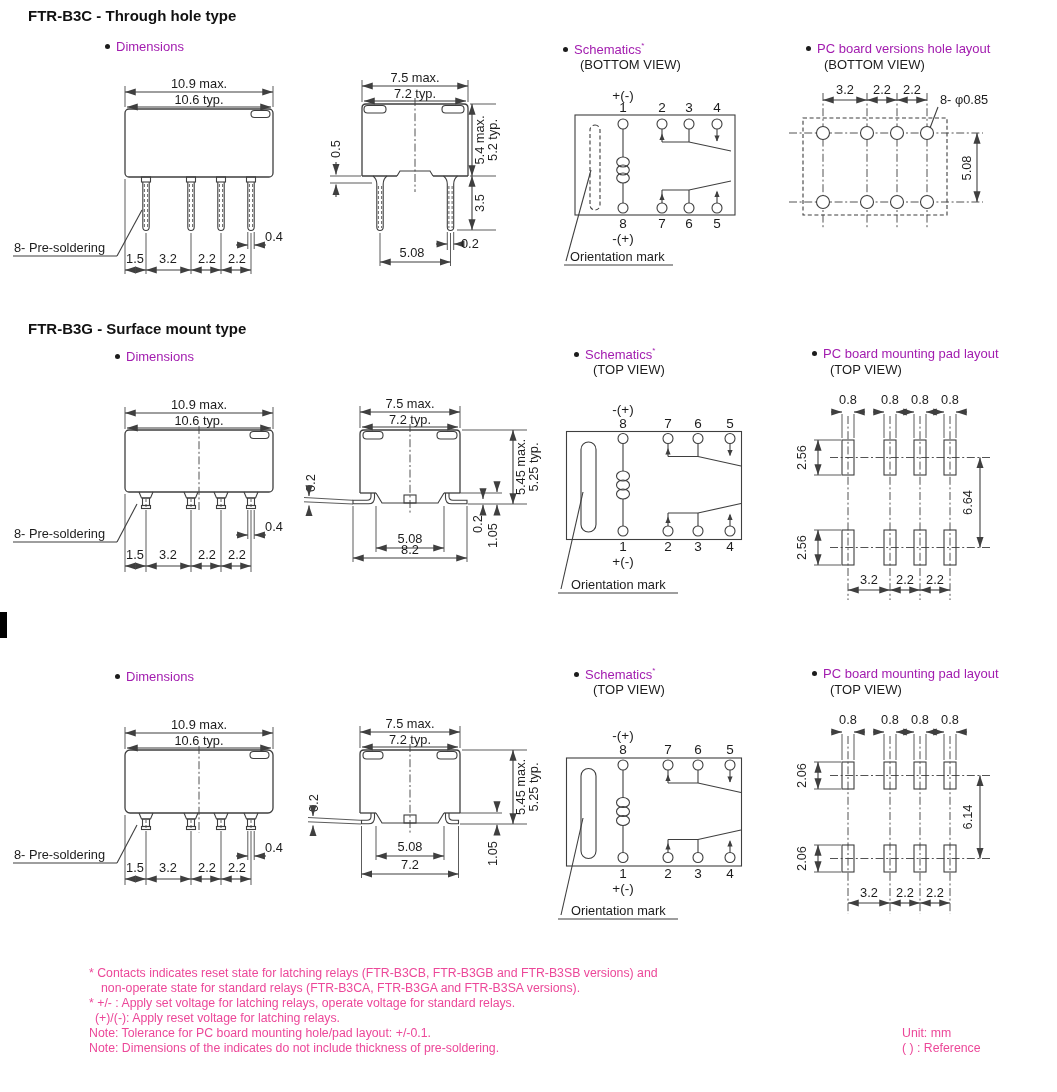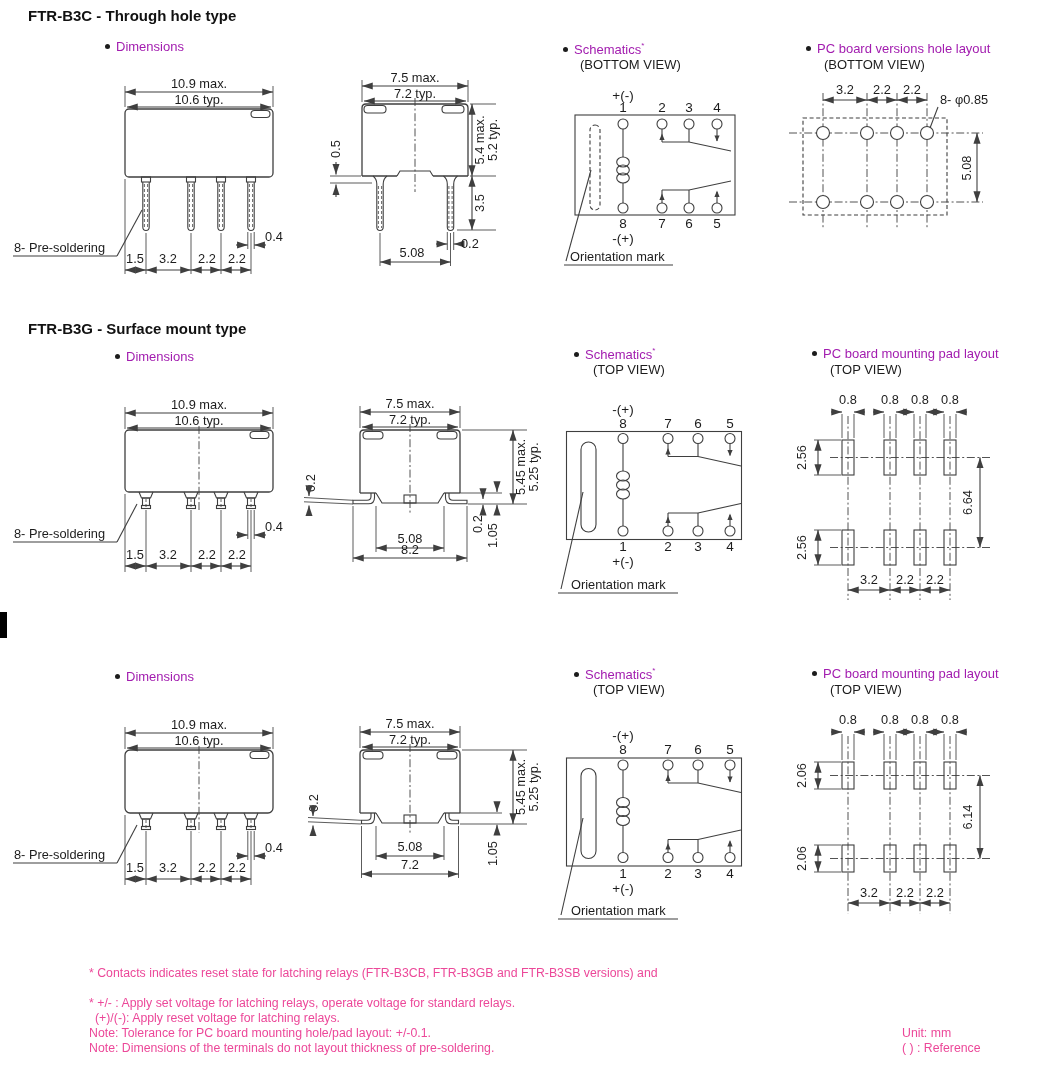--- a/index.html
+++ b/index.html
@@ -653,20 +653,21 @@
 
 <div class="ov lbl" style="left:115px;top:669px;"><span class="dot"></span><span>Dimensions</span></div>
 <div class="ov lbl" style="left:574px;top:666px;"><span class="dot"></span><span>Schematics</span><sup class="mk">*</sup></div>
 <div class="ov view" style="left:593px;top:682px;">(TOP VIEW)</div>
 <div class="ov lbl" style="left:812px;top:666px;"><span class="dot"></span><span>PC board mounting pad layout</span></div>
 <div class="ov view" style="left:830px;top:682px;">(TOP VIEW)</div>
 
 <div class="mark"></div>
 
 <div class="ov note" style="left:89px;top:966px;">* Contacts indicates reset state for latching relays (FTR-B3CB, FTR-B3GB and FTR-B3SB versions) and</div>
+<div class="ov note" style="left:101px;top:981px;">non-operate state for standard relays (FTR-B3CA, FTR-B3GA and FTR-B3SA versions).</div>
 <div class="ov note" style="left:89px;top:996px;">* +/- : Apply set voltage for latching relays, operate voltage for standard relays.</div>
 <div class="ov note" style="left:95px;top:1011px;">(+)/(-): Apply reset voltage for latching relays.</div>
 <div class="ov note" style="left:89px;top:1026px;">Note: Tolerance for PC board mounting hole/pad layout: +/-0.1.</div>
-<div class="ov note" style="left:89px;top:1041px;">Note: Dimensions of the terminals do not layout thickness of pre-soldering.</div>
+<div class="ov note" style="left:89px;top:1041px;">Note: Dimensions of the indicates do not include thickness of pre-soldering.</div>
 <div class="ov note" style="left:902px;top:1026px;">Unit: mm</div>
 <div class="ov note" style="left:902px;top:1041px;">( ) : Reference</div>
 
 </div>
 
 </body></html>

